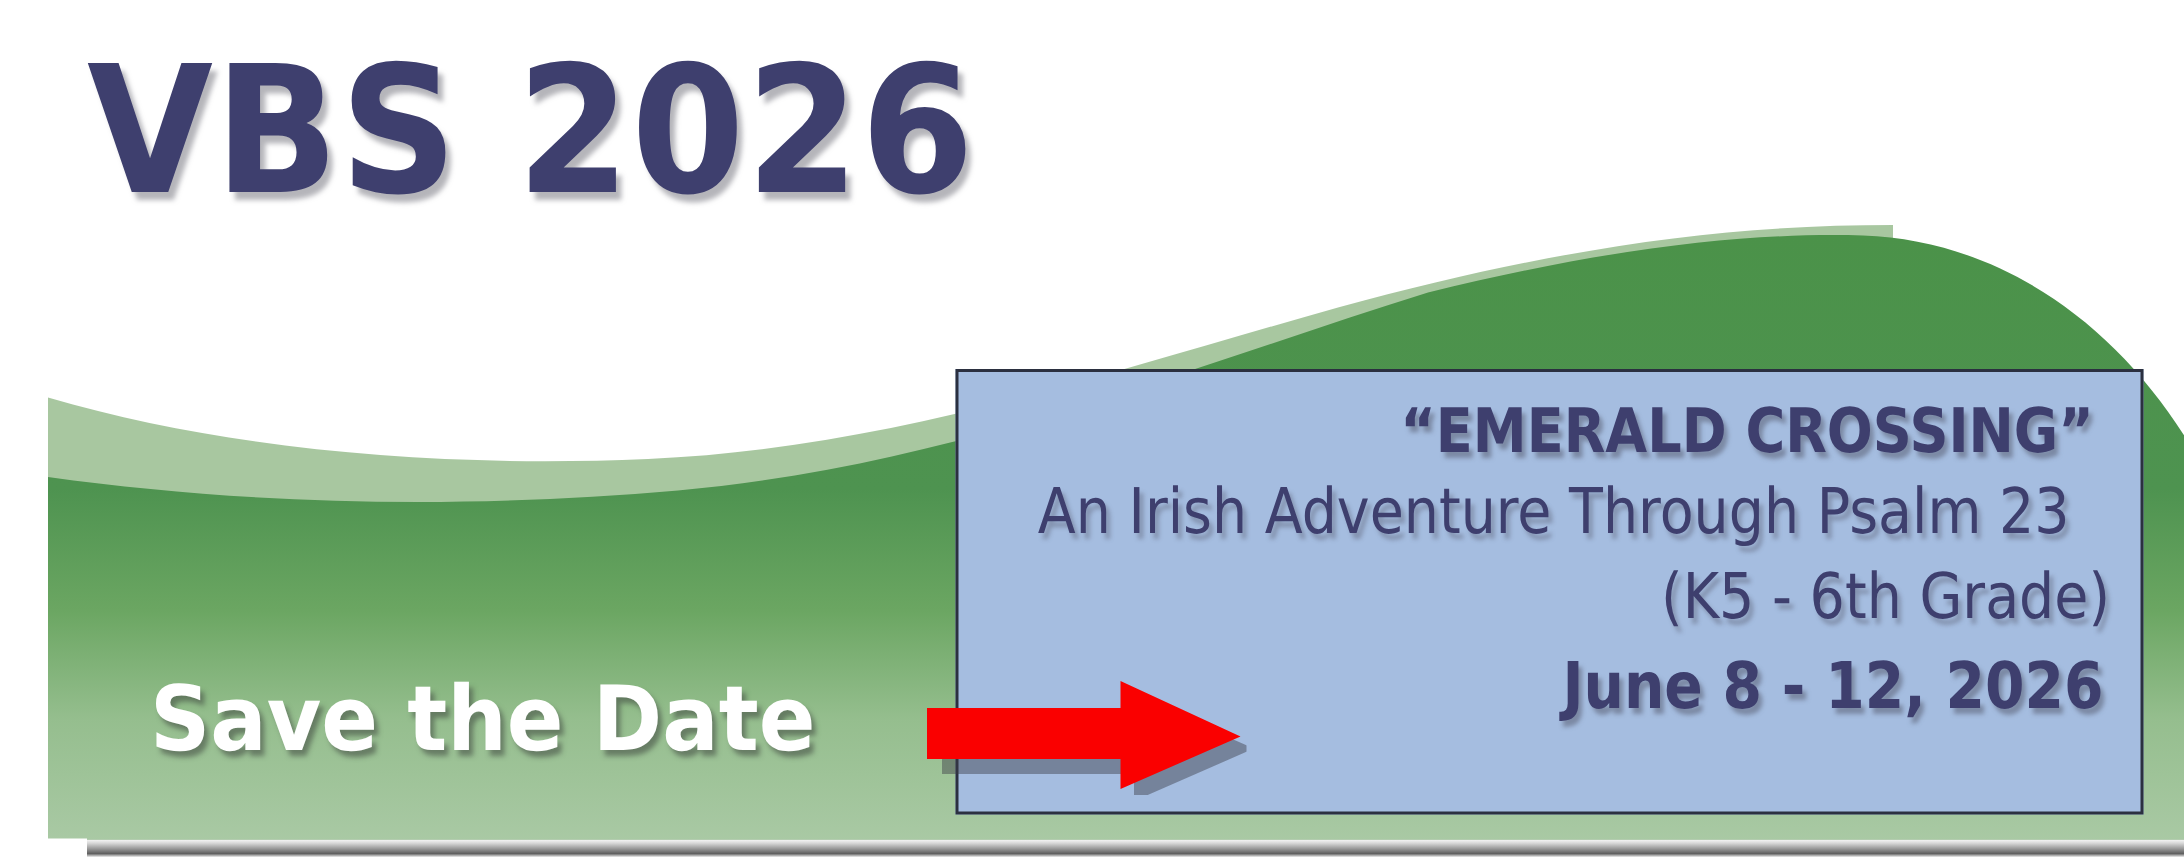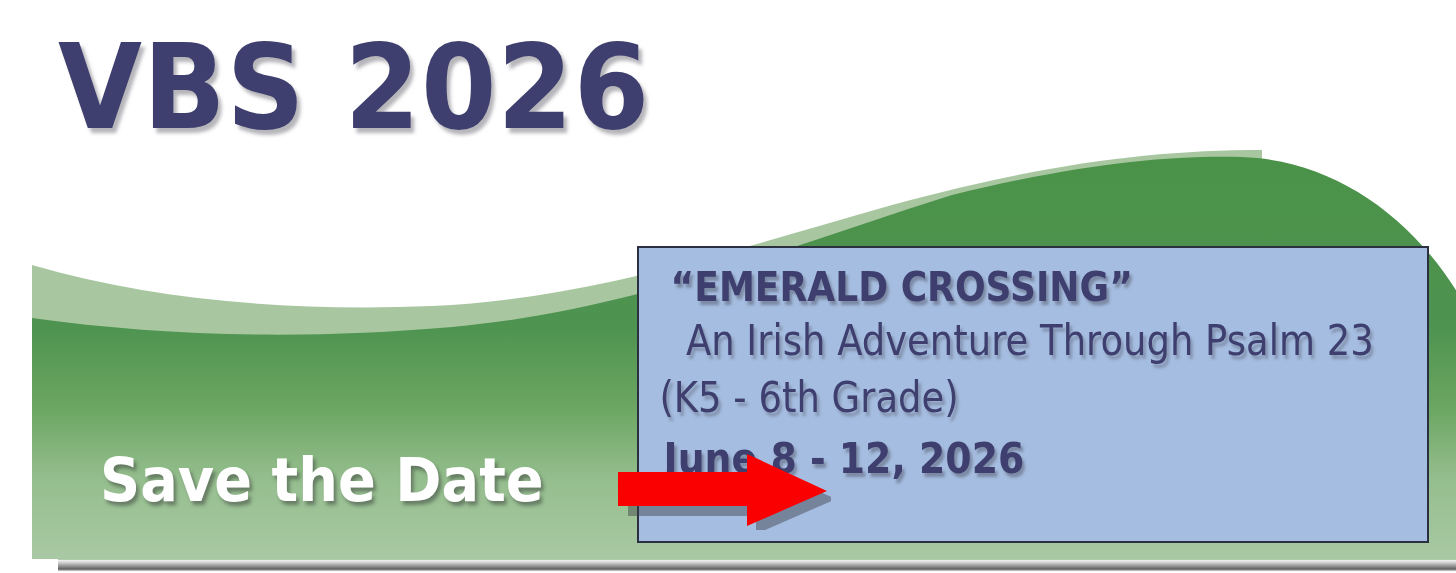--- a/index.html
+++ b/index.html
@@ -105,21 +105,21 @@
     left: 605px;
     top: 246px;
     width: 792px;
     height: 297px;
     z-index: 10;
     background: #a5bde0;
     border: 2px solid #2b3040;
     box-sizing: border-box;
     display: flex;
     flex-direction: column;
-    align-items: flex-start;
+    align-items: flex-end;
     justify-content: flex-start;
     padding-top: 14px;
   }
 
   .panel-line {
     font-family: "DejaVu Sans", sans-serif;
     color: #3e3f6e;
     text-align: center;
     white-space: nowrap;
     transform: scaleX(0.88);

